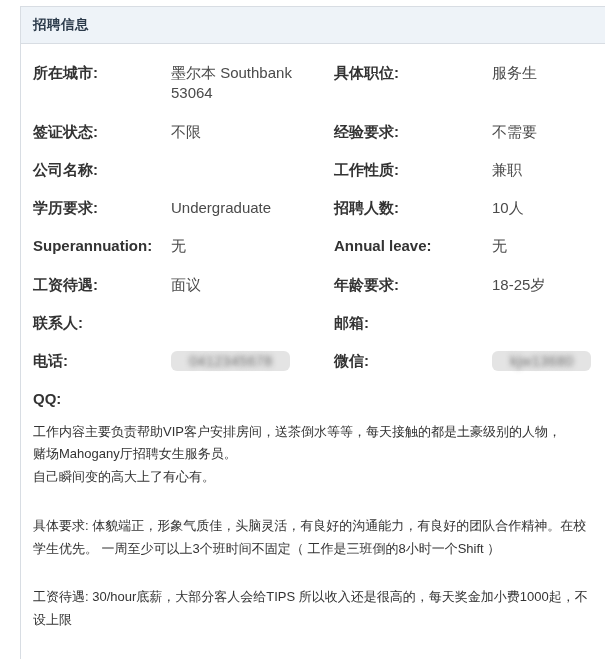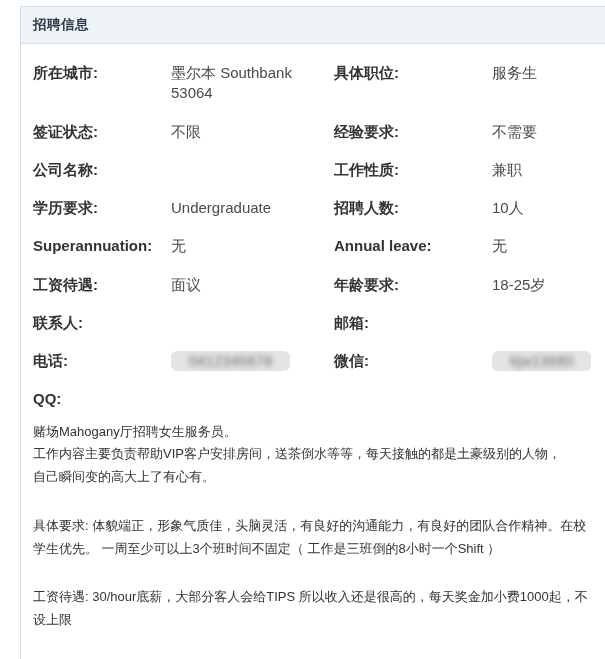--- a/index.html
+++ b/index.html
@@ -152,22 +152,22 @@
         <tr class="qq-row">
           <td class="label c1">QQ:</td>
           <td class="value c2"></td>
           <td class="label c3"></td>
           <td class="value c4"></td>
         </tr>
       </tbody>
         </table>
 
       <div class="desc">
+        <p class="tight">工作内容主要负责帮助VIP客户安排房间，送茶倒水等等，每天接触的都是土豪级别的人物，</p>
         <p class="tight">赌场Mahogany厅招聘女生服务员。</p>
-        <p class="tight">工作内容主要负责帮助VIP客户安排房间，送茶倒水等等，每天接触的都是土豪级别的人物，</p>
         <p class="gap">自己瞬间变的高大上了有心有。</p>
         <p class="gap">具体要求: 体貌端正，形象气质佳，头脑灵活，有良好的沟通能力，有良好的团队合作精神。在校学生优先。 一周至少可以上3个班时间不固定（ 工作是三班倒的8小时一个Shift ）</p>
         <p class="gap">工资待遇: 30/hour底薪，大部分客人会给TIPS 所以收入还是很高的，每天奖金加小费1000起，不设上限</p>
       </div>
 
     </div>
   </div>
 
 </div>
 

